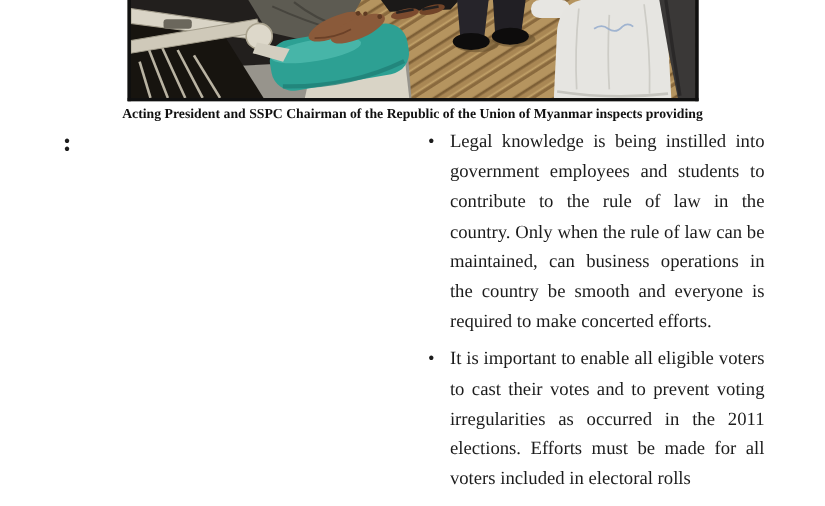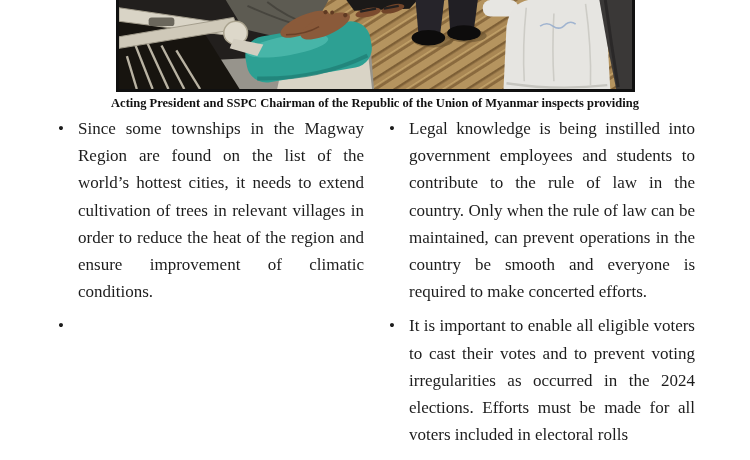--- a/index.html
+++ b/index.html
@@ -148,31 +148,30 @@
   </figure>
 
   <div class="caption">
     <div class="cap-line">Acting President and SSPC Chairman of the Republic of the Union of Myanmar inspects providing</div>
   </div>
 
   <div class="columns">
     <div class="col">
       <div class="bullet-item">
         <span class="bullet-marker">•</span>
-        <span>Since some townships in the Magway Region are found on the list of the world’s hottest cities, it needs to extend cultivation of trees in relevant villages in order to reduce the heat of the region and ensure improvement of climatic conditions.</span>
       </div>
       <div class="bullet-item">
         <span class="bullet-marker">•</span>
       </div>
     </div>
     <div class="col">
       <div class="bullet-item">
         <span class="bullet-marker">•</span>
-        <span>Legal knowledge is being instilled into government employees and students to contribute to the rule of law in the country. Only when the rule of law can be maintained, can prevent operations in the country be smooth and everyone is required to make concerted efforts.</span>
+        <span>Legal knowledge is being instilled into government employees and students to contribute to the rule of law in the country. Only when the rule of law can be maintained, can business operations in the country be smooth and everyone is required to make concerted efforts.</span>
       </div>
       <div class="bullet-item">
         <span class="bullet-marker">•</span>
-        <span>It is important to enable all eligible voters to cast their votes and to prevent voting irregularities as occurred in the 2024 elections. Efforts must be made for all voters included in electoral rolls</span>
+        <span>It is important to enable all eligible voters to cast their votes and to prevent voting irregularities as occurred in the 2011 elections. Efforts must be made for all voters included in electoral rolls</span>
       </div>
     </div>
   </div>
 
 </div>
 
 </body></html>

